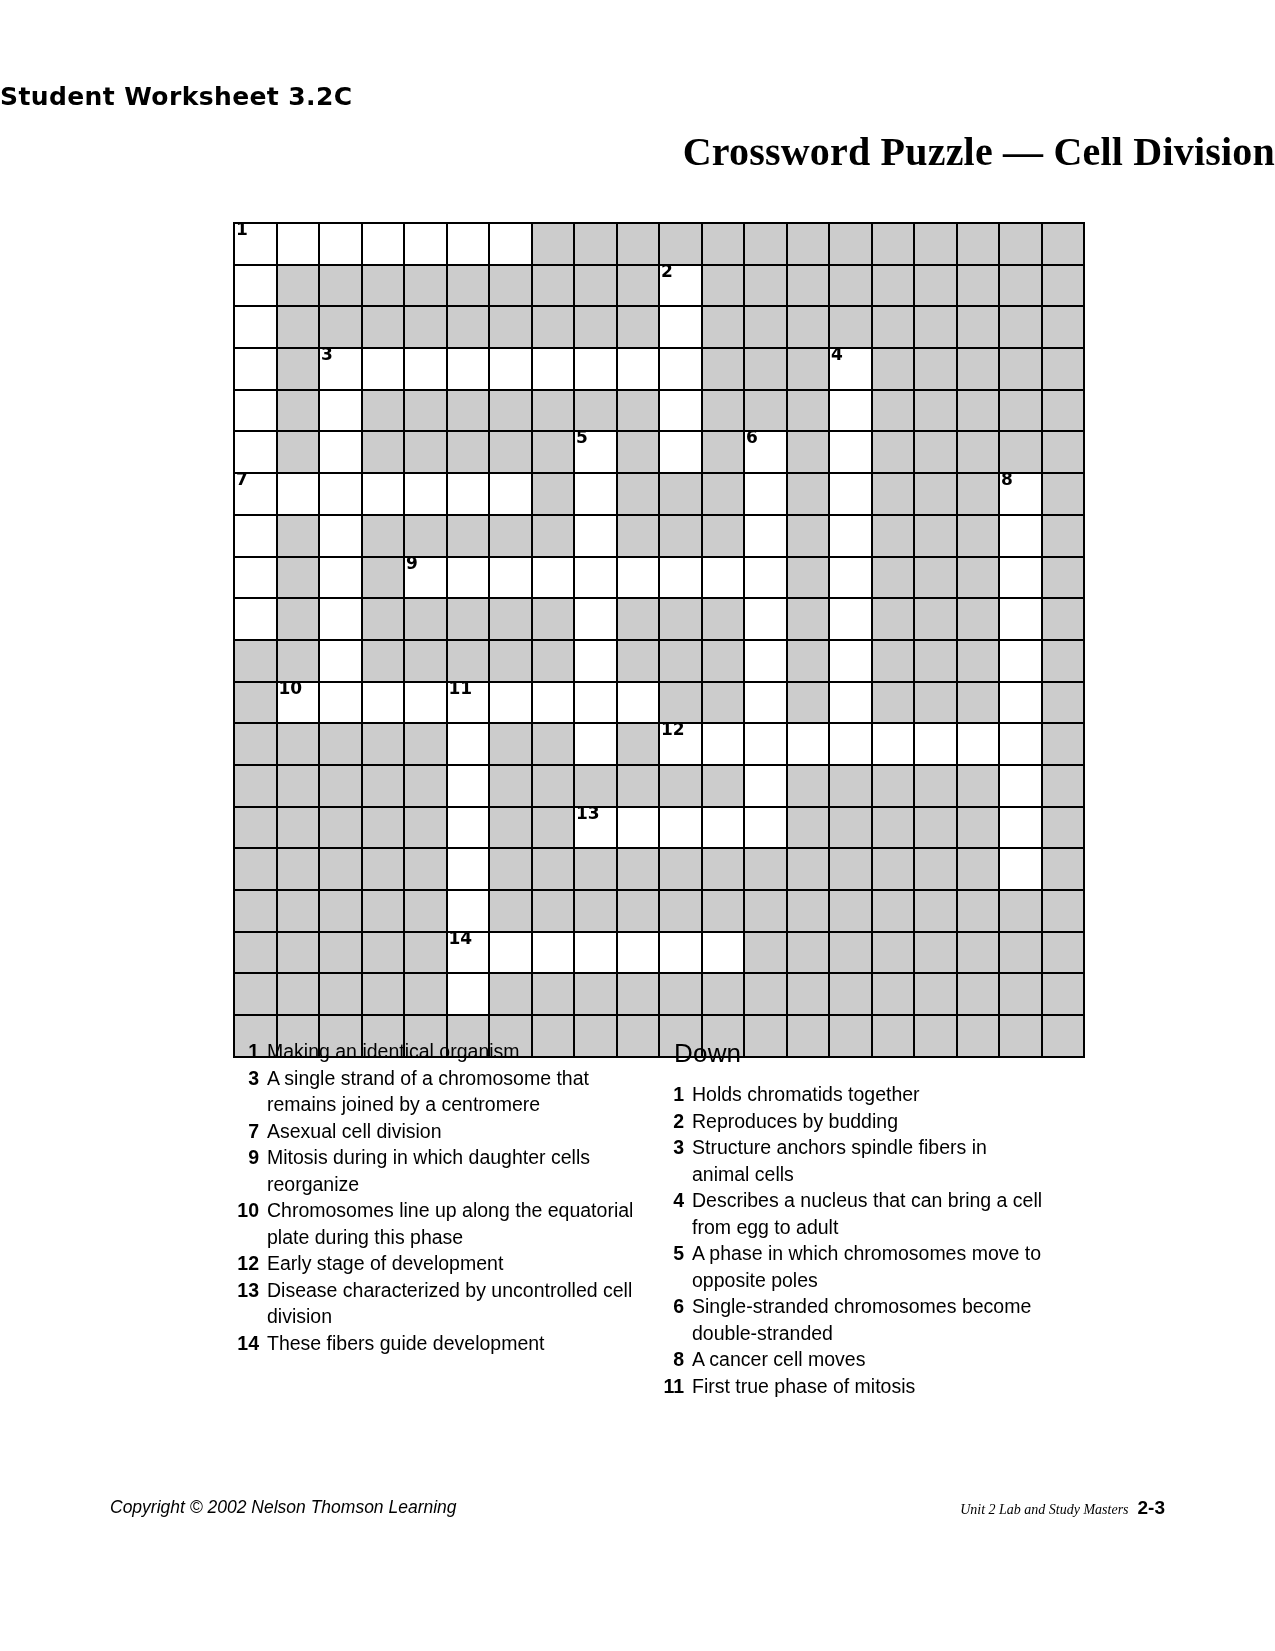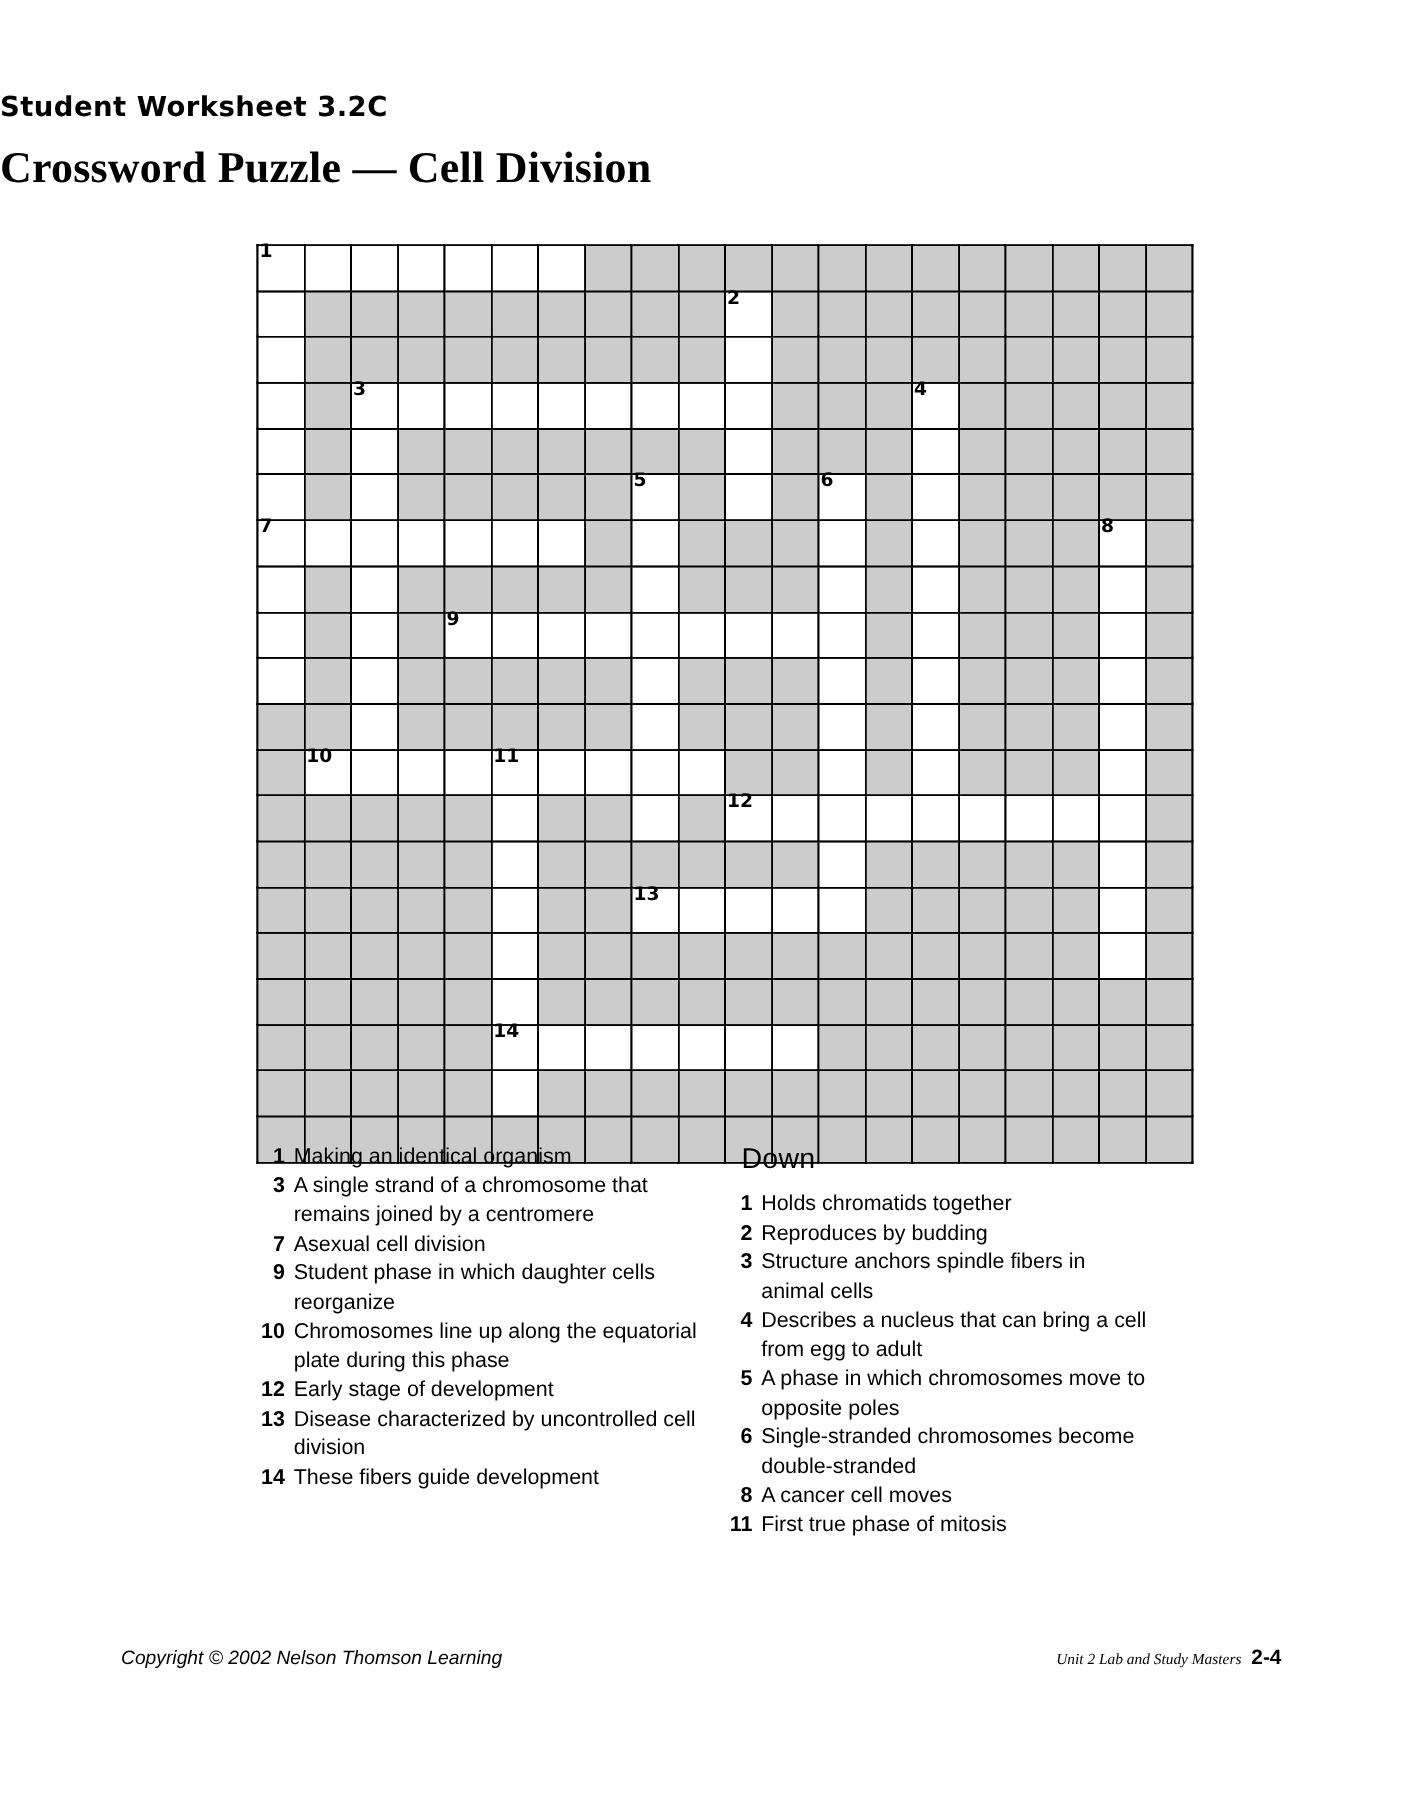--- a/index.html
+++ b/index.html
@@ -16,21 +16,21 @@
   .worksheet-label {
     text-align:left;
     font-family:"DejaVu Sans", sans-serif;
     font-weight:bold;
     font-size:25px;
     letter-spacing:0.4px;
     margin:0;
     padding-top:82px;
   }
   .page-title {
-    text-align:left;
+    text-align:right;
     font-family:"Liberation Serif", serif;
     font-weight:bold;
     font-size:40px;
     margin:0;
     padding-top:17px;
     letter-spacing:0.2px;
   }
 
   
   #grid-wrap {
@@ -627,21 +627,21 @@
         <li>
           <span class="cn">3</span>
           <span class="ctext">A single strand of a chromosome that remains joined by a centromere</span>
         </li>
         <li>
           <span class="cn">7</span>
           <span class="ctext">Asexual cell division</span>
         </li>
         <li>
           <span class="cn">9</span>
-          <span class="ctext">Student phase in which daughter cells reorganize</span>
+          <span class="ctext">Mitosis during in which daughter cells reorganize</span>
         </li>
         <li>
           <span class="cn">10</span>
           <span class="ctext">Chromosomes line up along the equato­rial plate during this phase</span>
         </li>
         <li>
           <span class="cn">12</span>
           <span class="ctext">Early stage of development</span>
         </li>
         <li>
@@ -689,15 +689,15 @@
           <span class="cn">11</span>
           <span class="ctext">First true phase of mitosis</span>
         </li>
       </ol>
   </div>
 </div>
 
 <div id="footer">
   <span class="copy">Copyright © 2002 Nelson Thomson Learning</span>
   <span class="right">
-    <span class="unit">Unit 2 Lab and Study Masters</span><span class="pageno">2-4</span>
+    <span class="unit">Unit 2 Lab and Study Masters</span><span class="pageno">2-3</span>
   </span>
 </div>
 
 </body></html>

